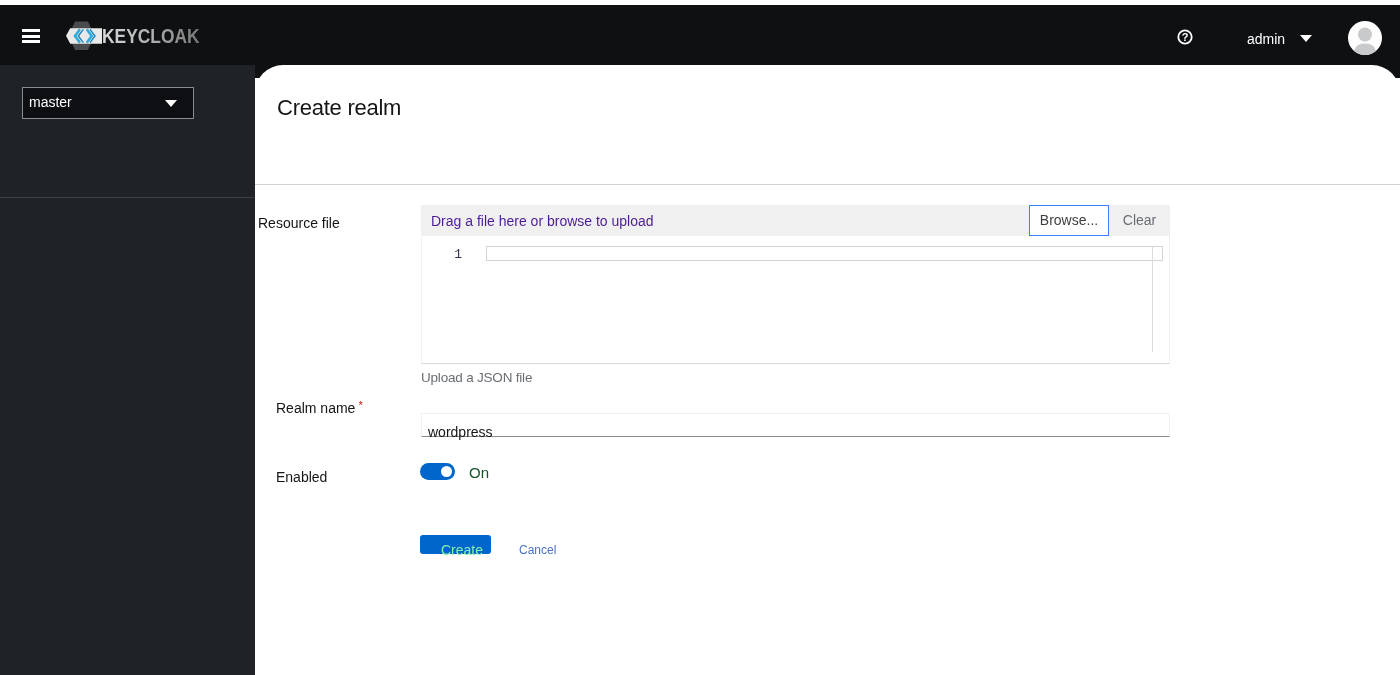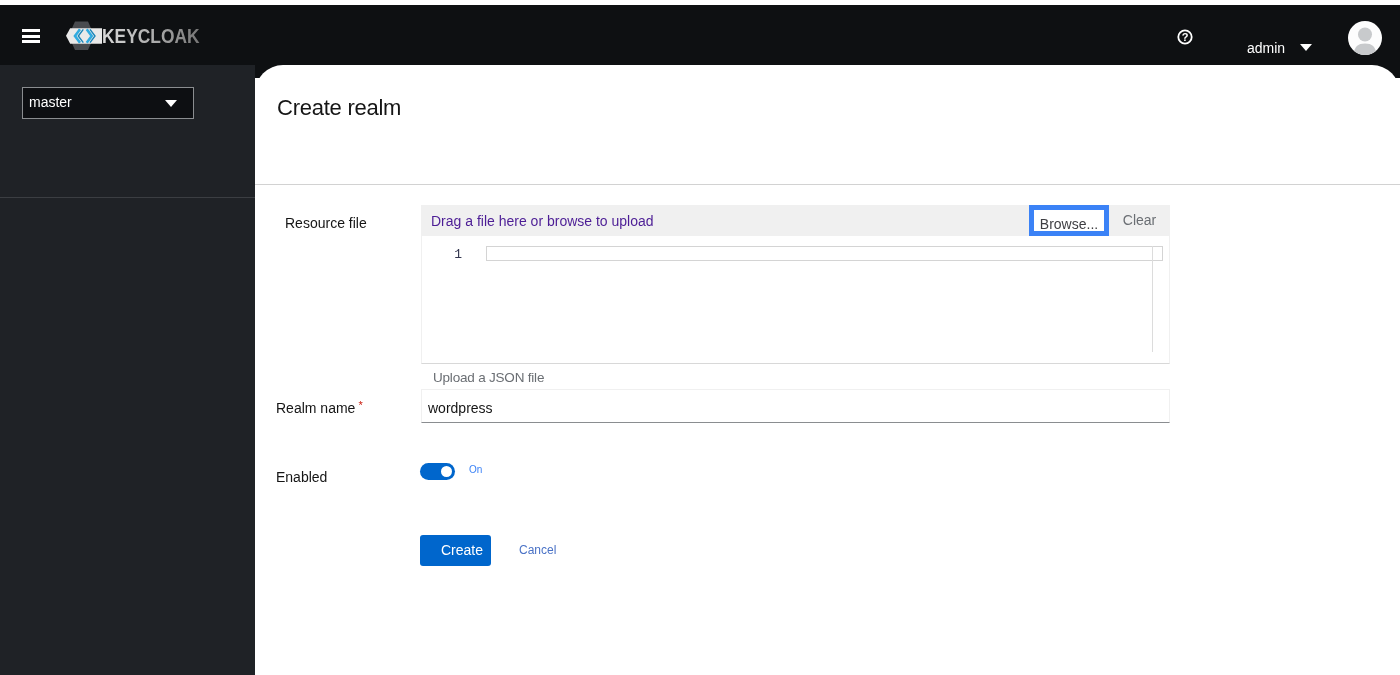--- a/index.html
+++ b/index.html
@@ -1,17 +1,17 @@
 <!DOCTYPE html>
 <html><head>
 <meta charset="utf-8">
 <style>
   * { margin:0; padding:0; box-sizing:border-box; }
   html,body { width:1400px; height:675px; background:#fff; font-family:"Liberation Sans", sans-serif; overflow:hidden; }
-  .abs { position:absolute;margin-top:9px; }
+  .abs { position:absolute; }
 
   
   #masthead { position:absolute; left:0; top:5px; width:1400px; height:73px; background:#0e1012; }
   .hbar { position:absolute; left:22px; width:18px; height:3px; background:#fff; }
 
   
   #sidebar { position:absolute; left:0; top:65px; width:255px; height:610px; background:#1f2226; }
   #realmsel { position:absolute; left:22px; top:22px; width:172px; height:32px; background:#0d0f12; border:1px solid #8a8d90; color:#fff; font-size:14px; }
   #realmsel .txt { position:absolute; left:6px; top:6px; }
   #realmsel .caret { position:absolute; right:16px; top:12px; width:0; height:0; border-left:6px solid transparent; border-right:6px solid transparent; border-top:7px solid #fff; }
@@ -21,43 +21,43 @@
   #content { position:absolute; left:255px; top:65px; width:1145px; height:610px; background:#fff;border-radius:28px; }
   h1 { position:absolute; left:22px; top:30px; font-size:22px; font-weight:400; color:#151515; letter-spacing:-0.25px; }
   .desc { position:absolute; left:22px; top:59.3px; font-size:14px; line-height:19.3px; color:#6a6e73; letter-spacing:-0.1px; white-space:nowrap; }
   #hdiv { position:absolute; left:0; top:119px; width:1145px; height:1px; background:#d2d2d2; }
 
   .lbl { position:absolute; font-size:14px; color:#151515; }
 
   
   #uprow { position:absolute; left:166px; top:140px; width:749px; height:31px; background:#f0f0f0; }
   #uprow .ph { position:absolute; left:10px; top:7.5px; font-size:14px; color:#4c1d95; }
-  #browse { position:absolute; left:608px; top:0; width:80px; height:31px; background:#fff; border:5px solid #3b82f6; color:#3e3e42; font-size:14px; text-align:center; line-height:29px; }
+  #browse { position:absolute; left:608px; top:0; width:80px; height:31px; background:#fff; border:1px solid #3b82f6; color:#3e3e42; font-size:14px; text-align:center; line-height:29px; }
   #clearb { position:absolute; left:688px; top:0; width:61px; height:31px; color:#6a6e73; font-size:14px; text-align:center; line-height:31px; }
 
   
   #editor { position:absolute; left:166px; top:171px; width:749px; height:128px; background:#fff; border-left:1px solid #f0f0f0; border-right:1px solid #f0f0f0; border-bottom:1px solid #d8d8d8; }
   #lineno { position:absolute; left:28px; top:10.5px; width:12px; font-family:"Liberation Mono", monospace; font-size:13px; color:#33364f; text-align:right; }
   #rowbox { position:absolute; left:64px; top:9.5px; width:677px; height:15px; border:1px solid #d4d4d4; background:#fff; }
   #vline { position:absolute; left:730px; top:9.5px; width:1px; height:106px; background:#dcdcdc; }
 
-  .helper { position:absolute; left:166px; top:305px; font-size:13.5px; letter-spacing:-0.2px; color:#6a6e73;margin-left:12px; }
+  .helper { position:absolute; left:166px; top:305px; font-size:13.5px; letter-spacing:-0.2px; color:#6a6e73; }
 
   
-  #rninput { position:absolute; left:166px; top:324px; width:749px; height:34px; background:#fff; border:1px solid #f0f0f0; border-bottom:1px solid #8a8d90; }
+  #rninput { position:absolute; left:166px; top:348px; width:749px; height:24px; background:#fff; border:1px solid #f0f0f0; border-bottom:1px solid #8a8d90; }
   #rninput .val { position:absolute; left:6px; top:10px; font-size:14px; color:#151515; }
   .star { color:#c9190b; font-size:11px; vertical-align:4px; margin-left:3px; }
 
   
   #toggle { position:absolute; left:165px; top:398px; width:35px; height:17px; background:#0066cc; border-radius:8.5px; }
   #toggle .knob { position:absolute; right:3px; top:3px; width:11px; height:11px; background:#fff; border-radius:50%; }
-  #ontxt { position:absolute; left:214px; top:399px; font-size:10px; color:#3b82f6; }
+  #ontxt { position:absolute; left:214px; top:399px; font-size:15px; color:#14532d; }
 
   
-  #create { position:absolute; left:165px; top:470px; width:71px; height:31px; background:#0066cc; color:#ffffff; font-size:14px; text-align:center; line-height:31px; border-radius:3px;padding-left:13px; }
+  #create { position:absolute; left:165px; top:470px; width:71px; height:19px; background:#0066cc; color:#86efac; font-size:14px; text-align:center; line-height:31px; border-radius:3px;padding-left:13px; }
   #cancel { position:absolute; left:264px; top:478px; font-size:12px; color:#4a72c6; }
 </style>
 </head>
 <body>
 <div id="masthead">
   <div class="hbar" style="top:24px;"></div>
   <div class="hbar" style="top:29.7px;"></div>
   <div class="hbar" style="top:35.4px;"></div>
 
   <svg style="position:absolute; left:62px; top:14px;" width="142" height="36" viewBox="0 0 142 36">
@@ -103,21 +103,21 @@
     <span class="txt">master</span>
     <span class="caret"></span>
   </div>
   <div id="sidediv"></div>
 </div>
 
 <div id="content">
   <h1>Create realm</h1>
   <div id="hdiv"></div>
 
-  <div class="lbl" style="left:30px; top:150px;">Resource file</div>
+  <div class="lbl" style="left:3px; top:150px;">Resource file</div>
   <div id="uprow">
     <span class="ph">Drag a file here or browse to upload</span>
     <div id="browse">Browse...</div>
     <div id="clearb">Clear</div>
   </div>
   <div id="editor">
     <div id="lineno">1</div>
     <div id="rowbox"></div>
     <div id="vline"></div>
   </div>

